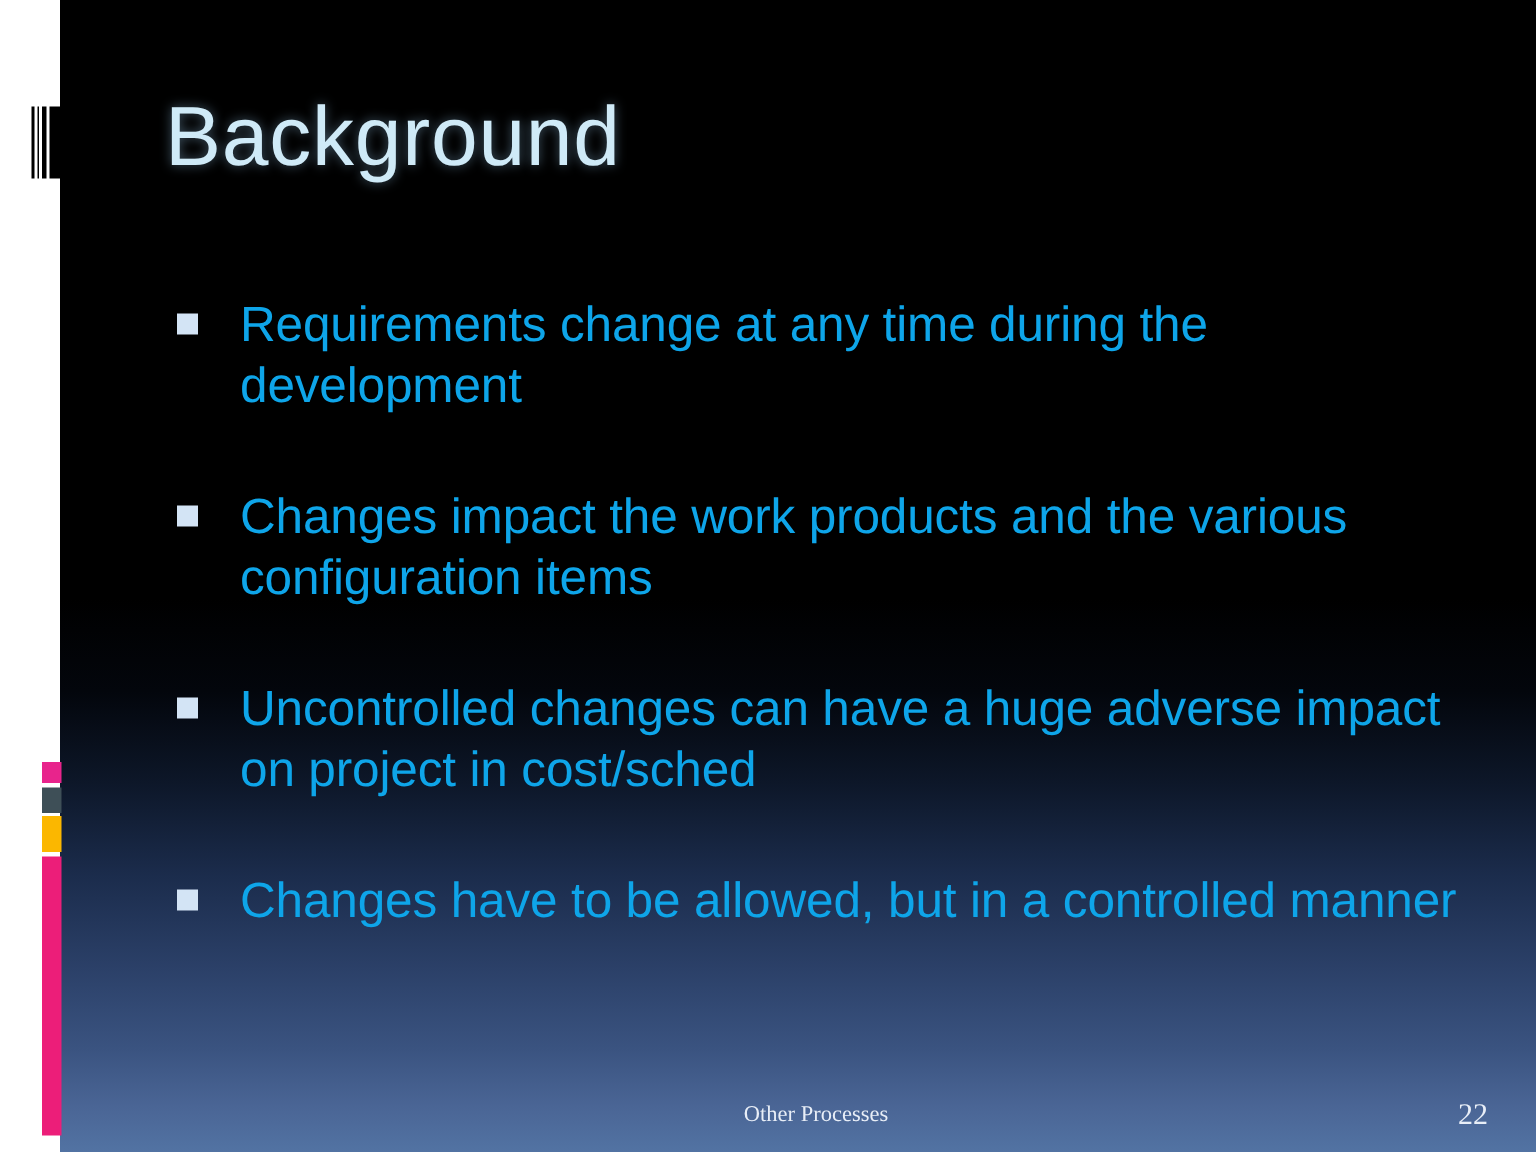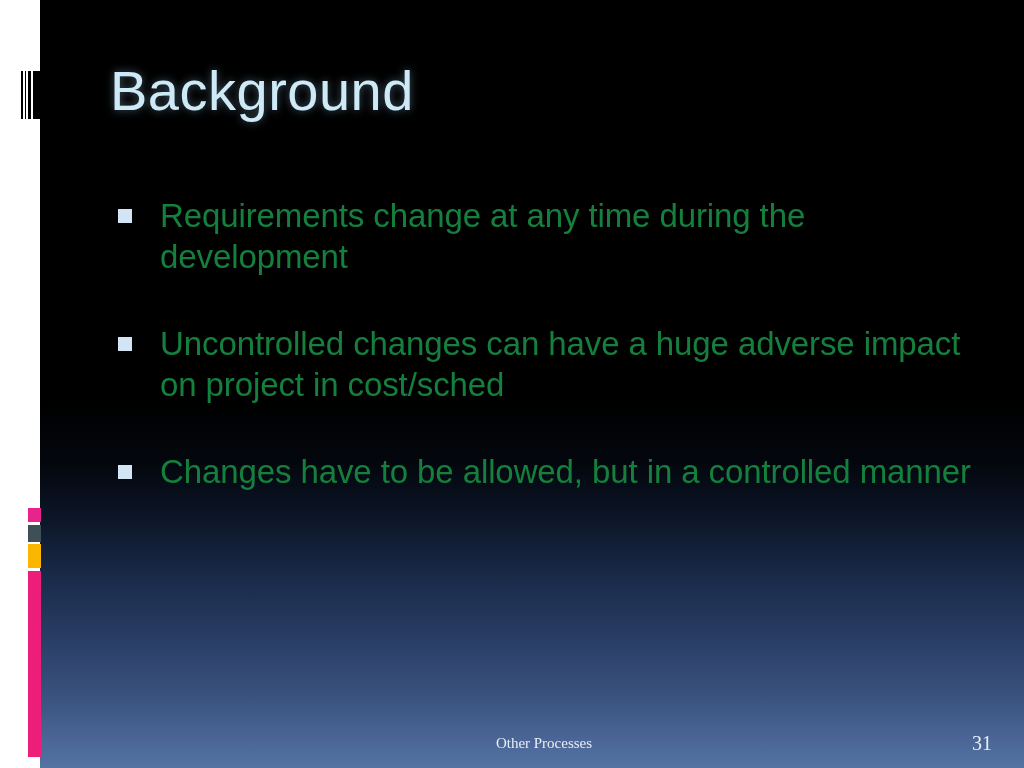--- a/index.html
+++ b/index.html
@@ -107,21 +107,21 @@
   .bullet-marker {
     flex: 0 0 auto;
     width: 14px;
     height: 14px;
     background: #D3E4F5;
     margin-top: 13px;
     margin-right: 28px;
   }
   .bullet-text {
     flex: 1 1 auto;
-    color: #15803d;
+    color: #0ea5e9;
     font-size: 33px;
     line-height: 1.23;
     font-weight: 400;
     letter-spacing: -0.1px;
   }
 
   
   .footer-label {
     position: absolute;
     left: 0;
@@ -165,29 +165,33 @@
 
   <div class="title">Background</div>
 
   <div class="bullets">
 
     <div class="bullet-row">
       <span class="bullet-marker"></span>
       <span class="bullet-text">Requirements change at any time during the development</span>
     </div>
 
+    <div class="bullet-row">
+      <span class="bullet-marker"></span>
+      <span class="bullet-text">Changes impact the work products and the various configuration items</span>
+    </div>
 
     <div class="bullet-row">
       <span class="bullet-marker"></span>
       <span class="bullet-text">Uncontrolled changes can have a huge adverse impact on project in cost/sched</span>
     </div>
 
     <div class="bullet-row">
       <span class="bullet-marker"></span>
       <span class="bullet-text">Changes have to be allowed, but in a controlled manner</span>
     </div>
 
   </div>
 
   <div class="footer-label">Other Processes</div>
-  <div class="page-number">31</div>
+  <div class="page-number">22</div>
 
 </div>
 
 </body></html>

